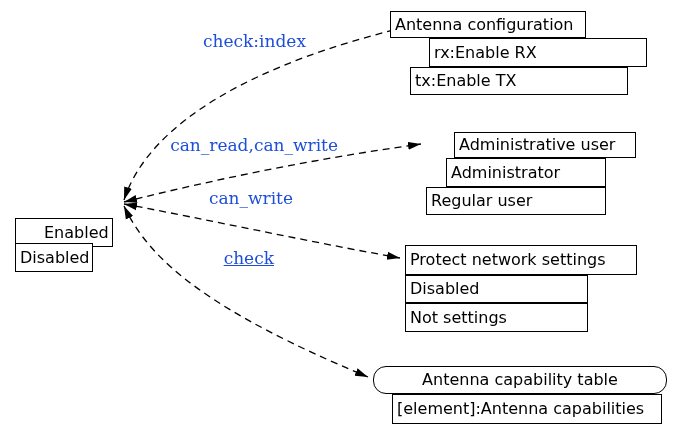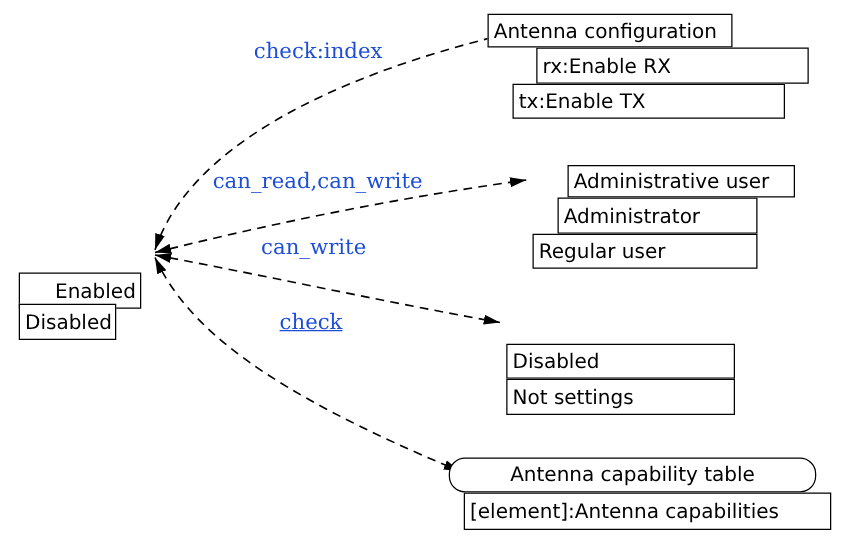--- a/index.html
+++ b/index.html
@@ -73,19 +73,20 @@
   <div class="cell" style="left:15px;top:243px;width:78px;height:29px;text-align:right;">Disabled</div>
 
   <div class="cell" style="left:390px;top:11px;width:196px;height:27px;">Antenna configuration</div>
   <div class="cell" style="left:429px;top:38px;width:218px;height:29px;">rx:Enable RX</div>
   <div class="cell" style="left:410px;top:67px;width:218px;height:28px;">tx:Enable TX</div>
 
   <div class="cell" style="left:426px;top:132px;width:182px;height:26px;margin-left:28px;">Administrative user</div>
   <div class="cell" style="left:446px;top:158px;width:160px;height:29px;">Administrator</div>
   <div class="cell" style="left:426px;top:187px;width:180px;height:28px;">Regular user</div>
 
+  <div class="cell" style="left:405px;top:245px;width:232px;height:30px;">Protect network settings</div>
   <div class="cell" style="left:405px;top:275px;width:183px;height:28px;">Disabled</div>
   <div class="cell" style="left:405px;top:303px;width:183px;height:29px;">Not settings</div>
 
-  <div class="cell centered" style="left:359px;top:366px;width:294px;height:28px;border-radius:13px;">Antenna capability table</div>
-  <div class="cell" style="left:371px;top:394px;width:294px;height:30px;">[element]:Antenna capabilities</div>
+  <div class="cell centered" style="left:373px;top:366px;width:294px;height:28px;border-radius:13px;">Antenna capability table</div>
+  <div class="cell" style="left:392px;top:394px;width:270px;height:30px;">[element]:Antenna capabilities</div>
 
 </div>
 
 </body></html>

